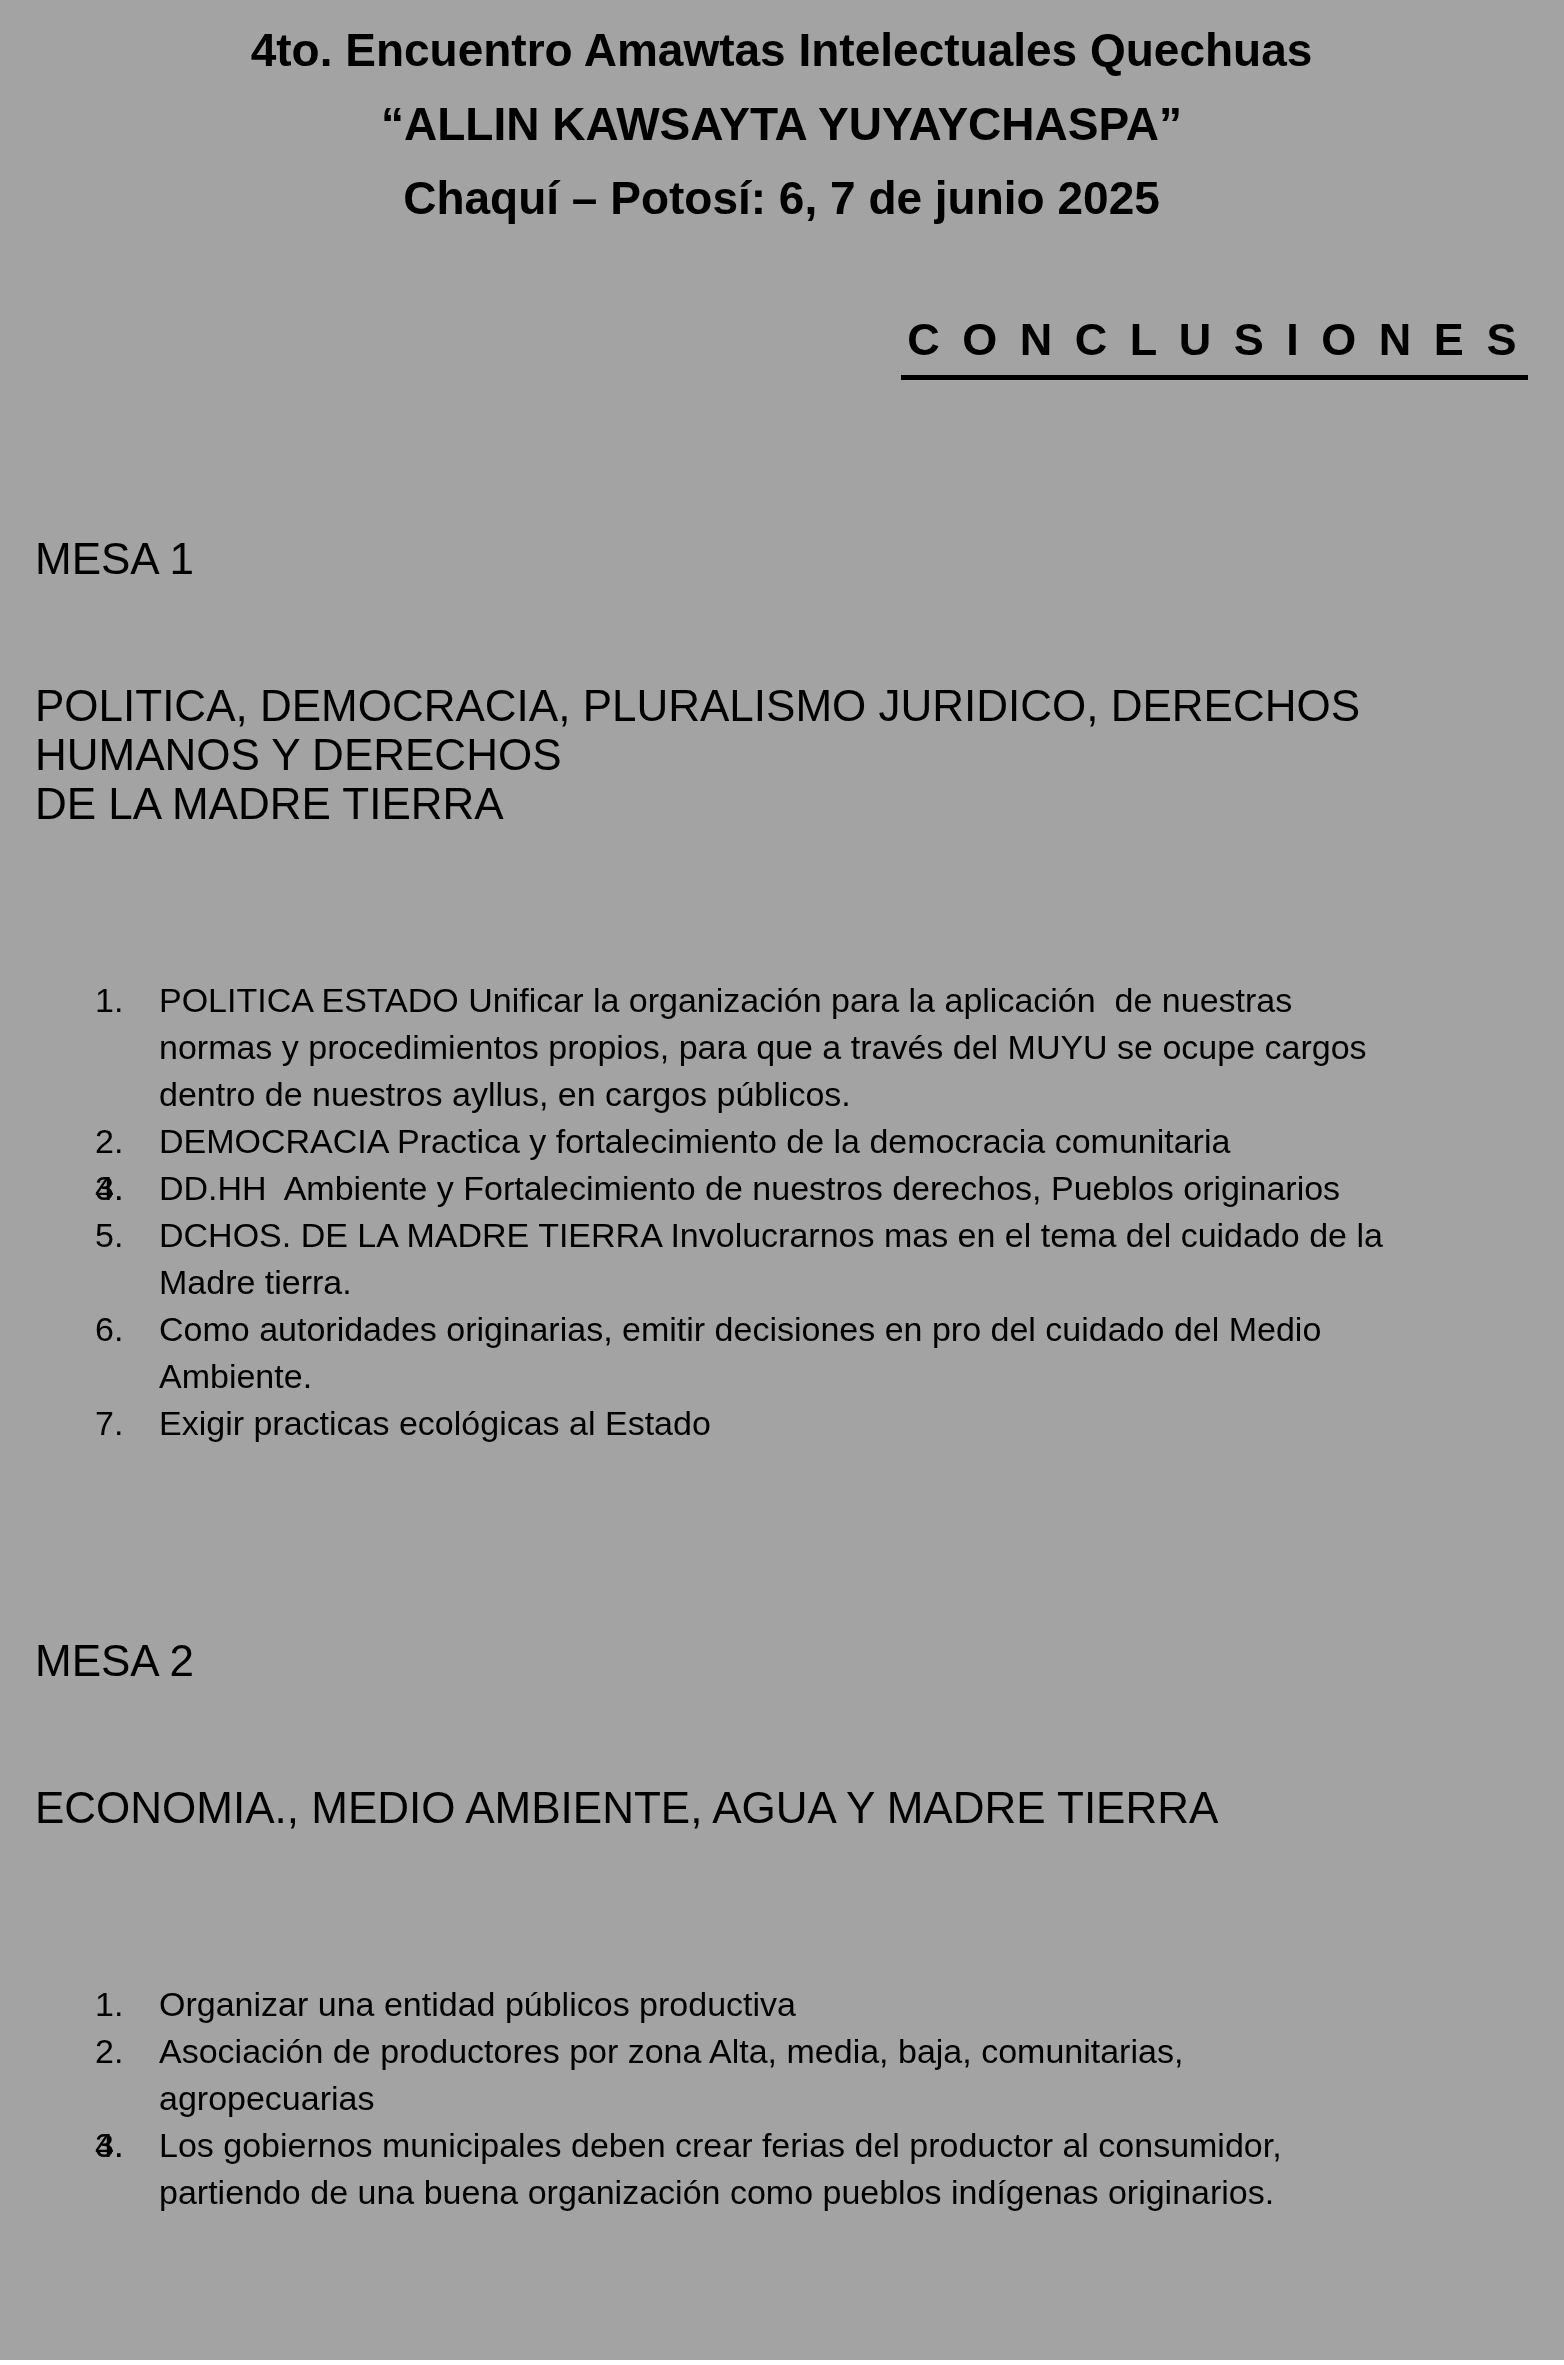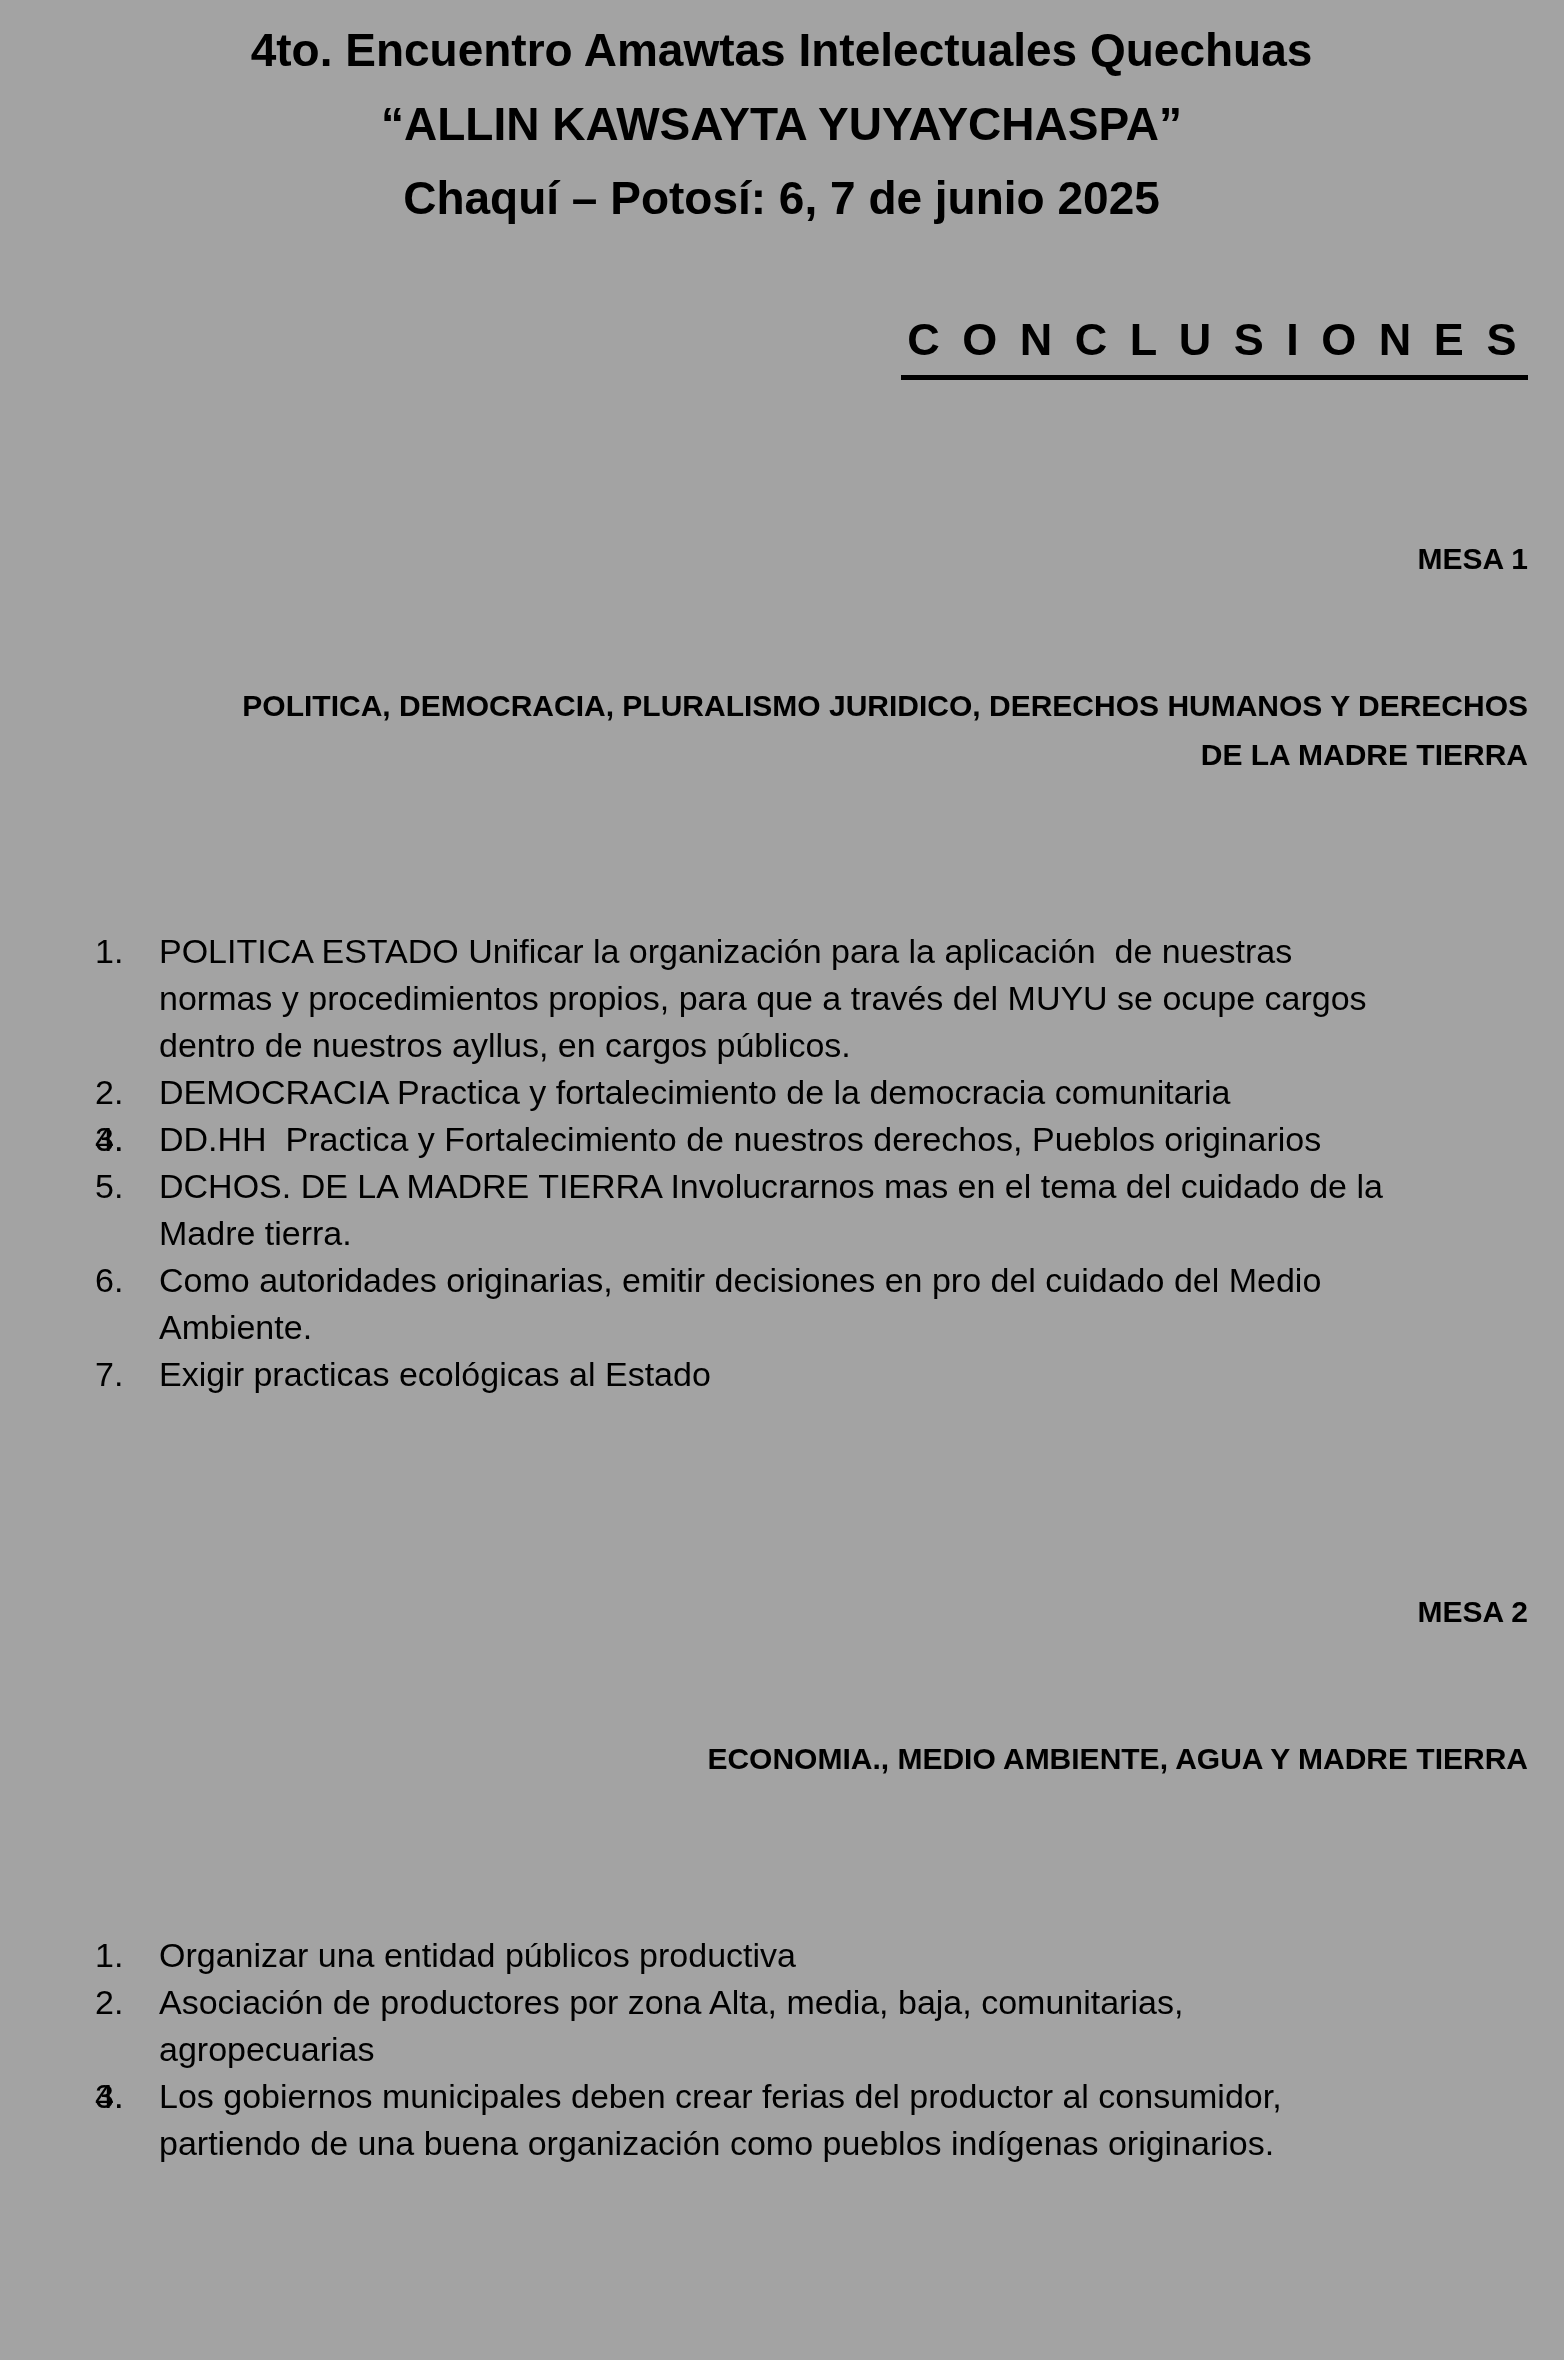--- a/index.html
+++ b/index.html
@@ -34,25 +34,24 @@
   .conclusions-text {
     display: inline-block;
     font-weight: 700;
     font-size: 45px;
     letter-spacing: 5px;
     line-height: 1.2;
     border-bottom: 5.8px solid #000000;
     padding: 0 6.6px 8.2px 6.6px;
   }
   .section-heading {
-    font-weight: 700;
-    font-size: 30px;
+    font-weight: 400;
+    font-size: 44px;
     line-height: 49px;
     white-space: pre-wrap;
-    text-align: right;
   }
   .mesa1-heading { margin-top: 56px; }
   .mesa2-heading { margin-top: 91px; }
   .list {
     font-size: 34px;
     line-height: 47px;
   }
   .mesa1-list { margin-top: 51px; }
   .mesa2-list { margin-top: 51px; }
   .item {
@@ -95,21 +94,21 @@
 normas y procedimientos propios, para que a través del MUYU se ocupe cargos
 dentro de nuestros ayllus, en cargos públicos.</span>
     </div>
     <div class="item">
       <span class="num">2.</span><span class="txt">DEMOCRACIA Practica y fortalecimiento de la democracia comunitaria</span>
     </div>
     <div class="item">
       <span class="num">3.</span>
     </div>
     <div class="item">
-      <span class="num">4.</span><span class="txt">DD.HH  Practica y Fortalecimiento de nuestros derechos, Pueblos originarios</span>
+      <span class="num">4.</span><span class="txt">DD.HH  Ambiente y Fortalecimiento de nuestros derechos, Pueblos originarios</span>
     </div>
     <div class="item">
       <span class="num">5.</span><span class="txt">DCHOS. DE LA MADRE TIERRA Involucrarnos mas en el tema del cuidado de la
 Madre tierra.</span>
     </div>
     <div class="item">
       <span class="num">6.</span><span class="txt">Como autoridades originarias, emitir decisiones en pro del cuidado del Medio
 Ambiente.</span>
     </div>
     <div class="item">

